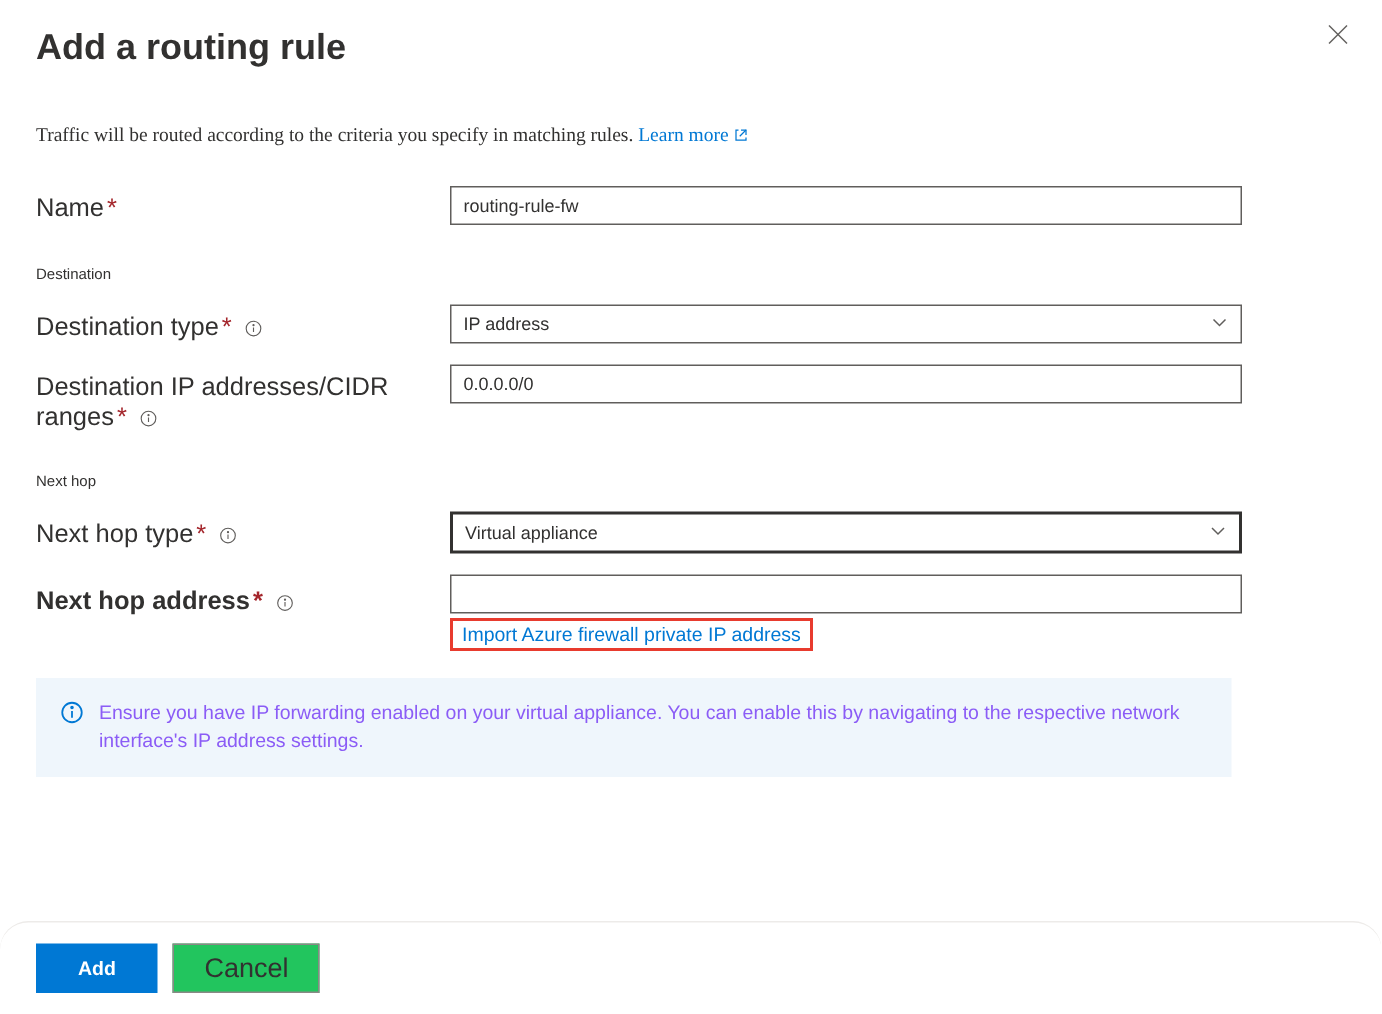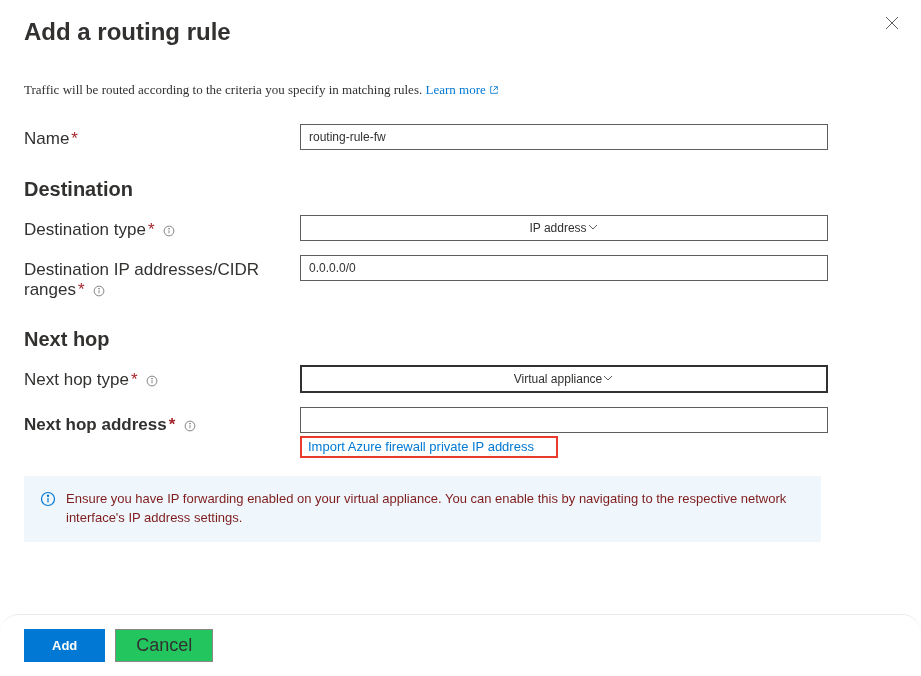--- a/index.html
+++ b/index.html
@@ -43,22 +43,22 @@
     margin-bottom: 26px;
     font-family: Liberation Serif, serif;
   }
   .intro a {
     color: #0078d4;
     text-decoration: none;
     cursor: pointer;
   }
   .intro a svg { width:10px; height:10px; vertical-align: -1px; }
   .section-head {
-    font-size: 20px;
-    font-weight: 700;
+    font-size: 10px;
+    font-weight: 400;
     margin: 28px 0 14px 0;
   }
   .row {
     display: flex;
     align-items: flex-start;
     margin-bottom: 14px;
   }
   .label-col {
     width: 276px;
     flex: 0 0 276px;
@@ -88,21 +88,21 @@
     border: 1px solid #605e5c;
     padding: 2px 8px;
     font-size: 12px;
     font-family: inherit;
     color: #323130;
     background: #fff;
   }
   .select {
     display: flex;
     align-items: center;
-    justify-content: center;
+    justify-content: space-between;
     cursor: pointer;
   }
   .select.focus {
     border: 2px solid #323130;
     height: 28px;
   }
   .chev {
     color: #605e5c;
   }
   .chev svg { width: 12px; height: 12px; }
@@ -111,34 +111,34 @@
   }
   .import-link {
     color: #0078d4;
     text-decoration: none;
     font-size: 13px;
     display: inline-block;
     cursor: pointer;
   }
   .highlight-box {
     border: 2px solid #e83b2e;
-    padding: 1px 22px 2px 6px;
+    padding: 1px 6px 2px 6px;
     display: inline-block;
     margin-top: 3px;
   }
   .infobox {
     background: #eff6fc;
     padding: 14px 16px 14px 16px;
     display: flex;
     align-items: flex-start;
     gap: 10px;
     margin-top: 18px;
     width: 797px;
     font-size: 13px;
-    color: #7f1d1d;
+    color: #8b5cf6;
     line-height: 1.45;
   }
   .infobox .icon { color: #0078d4; flex: 0 0 auto; margin-top:1px; }
   .infobox .icon svg { width:16px; height:16px; }
   .footer {
     border-top: 1px solid #edebe9;
     padding: 14px 24px;
     display: flex;
     gap: 10px;
     border-radius: 19px;

